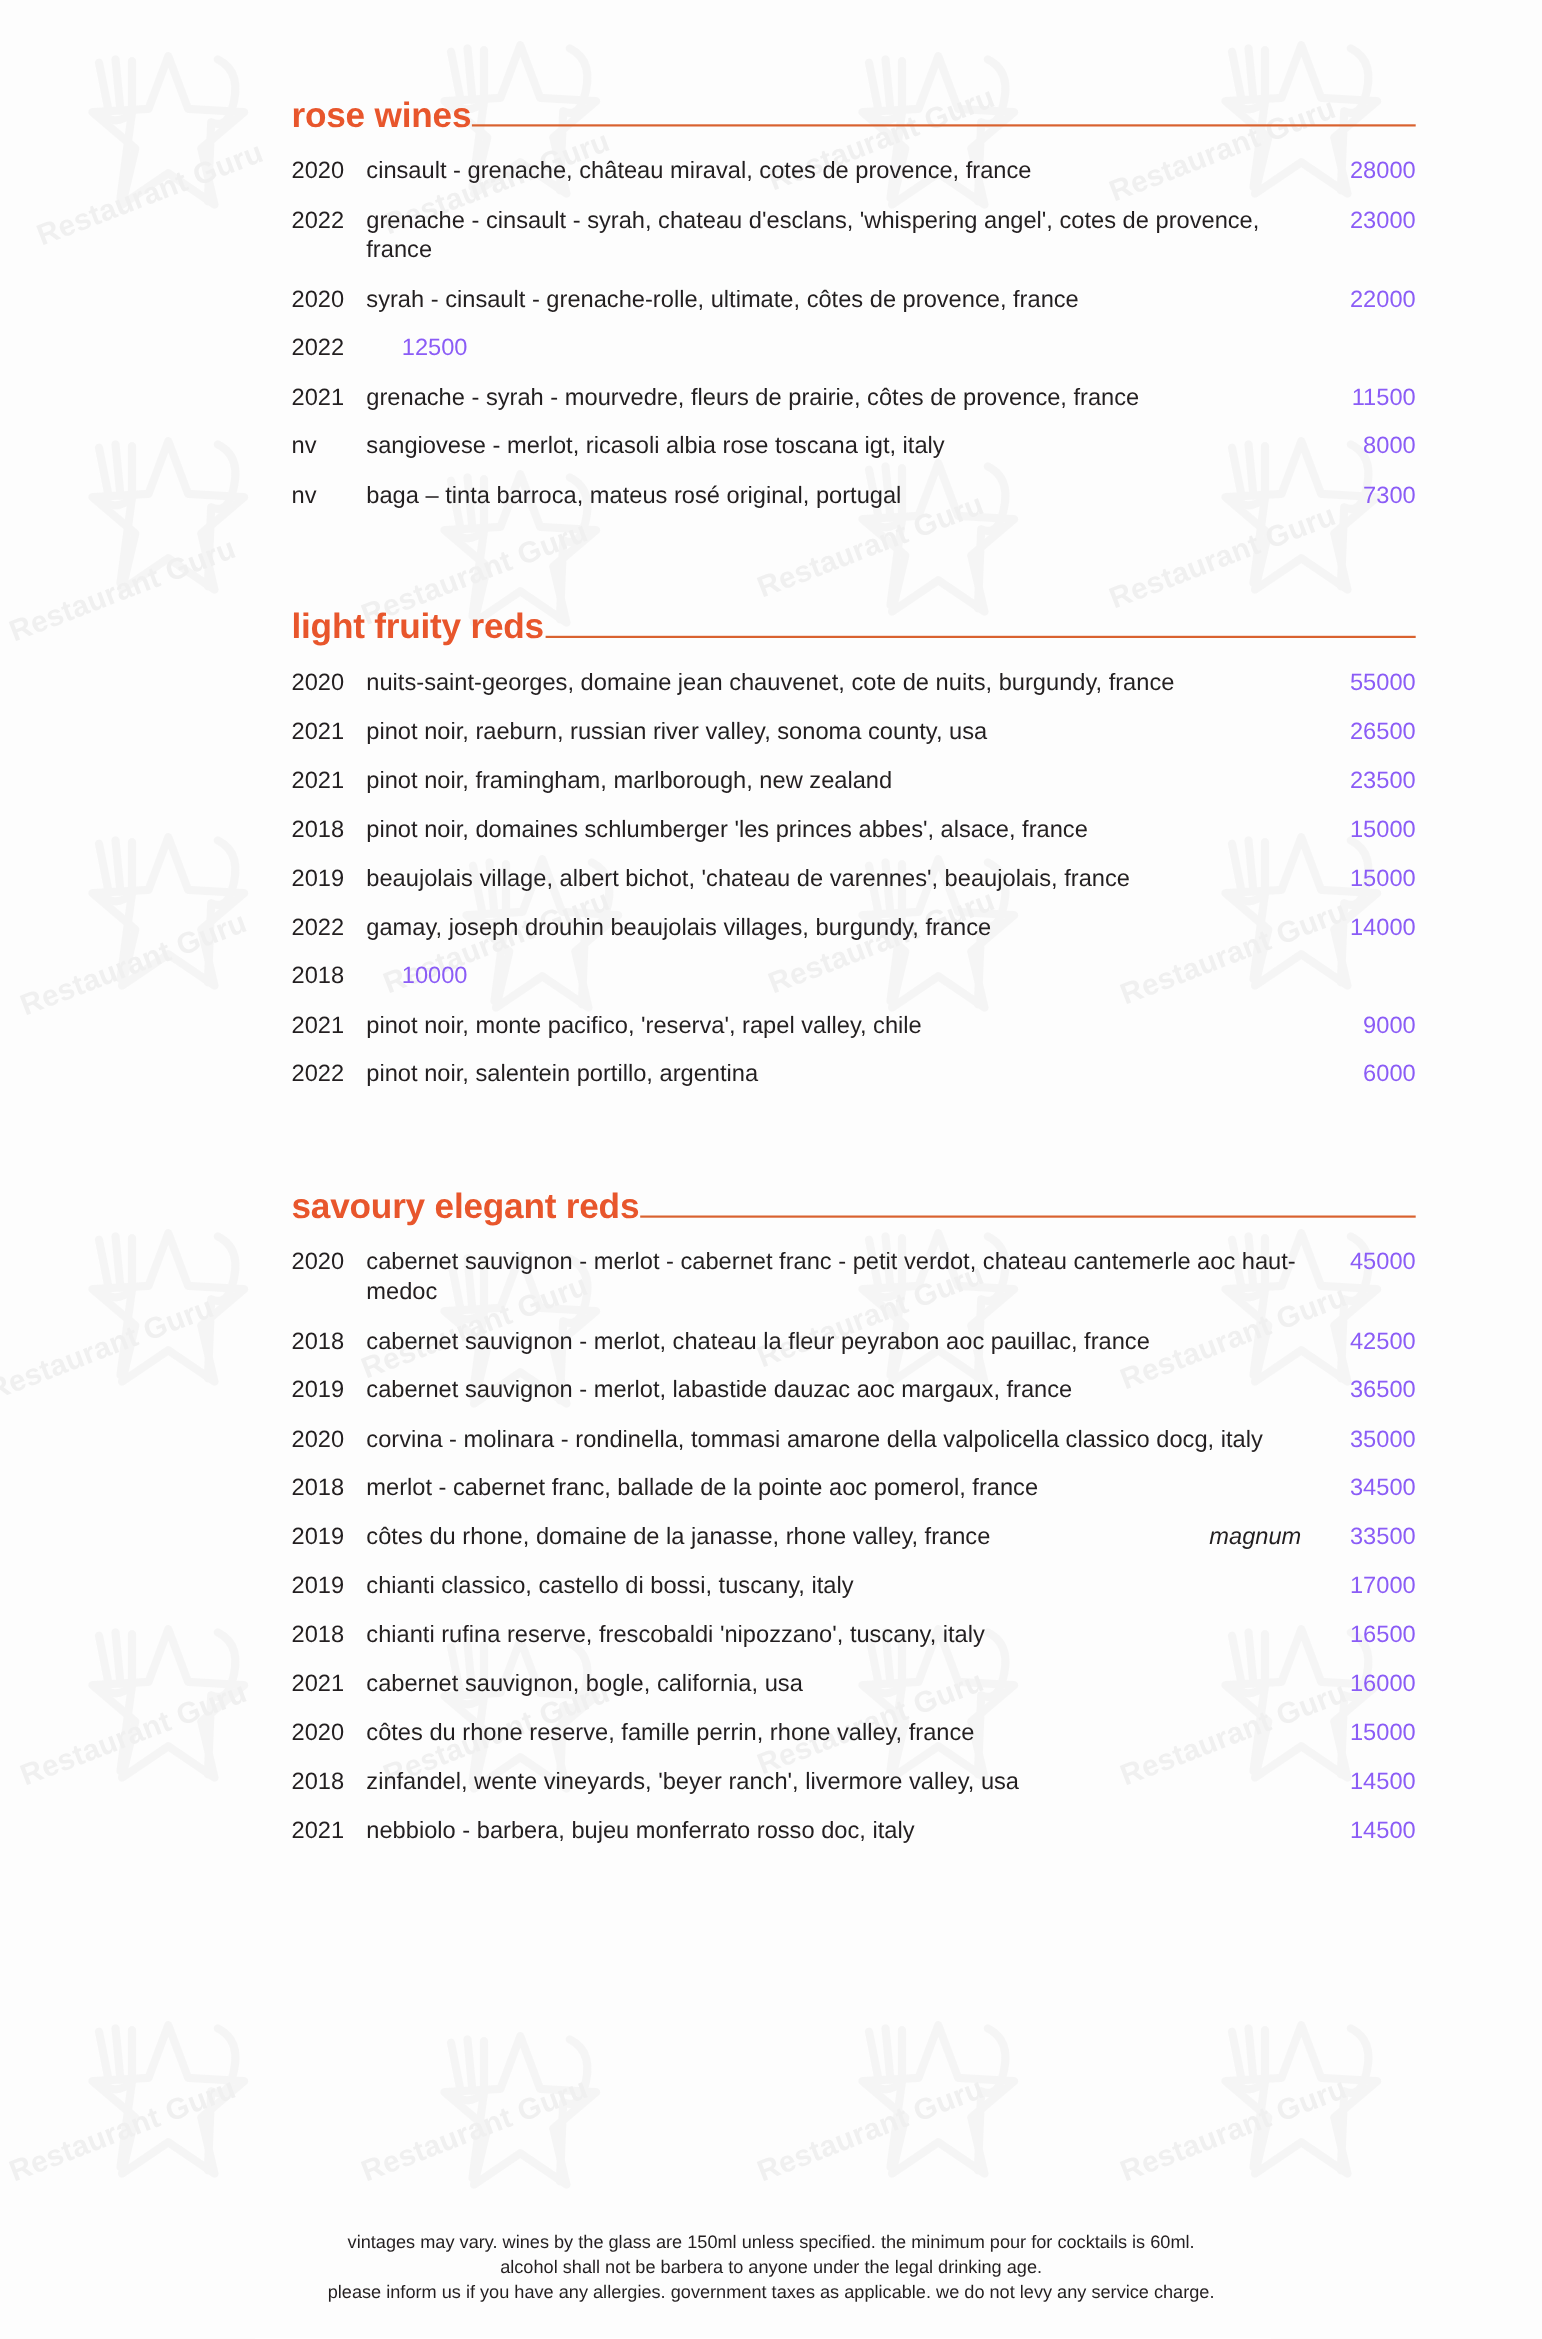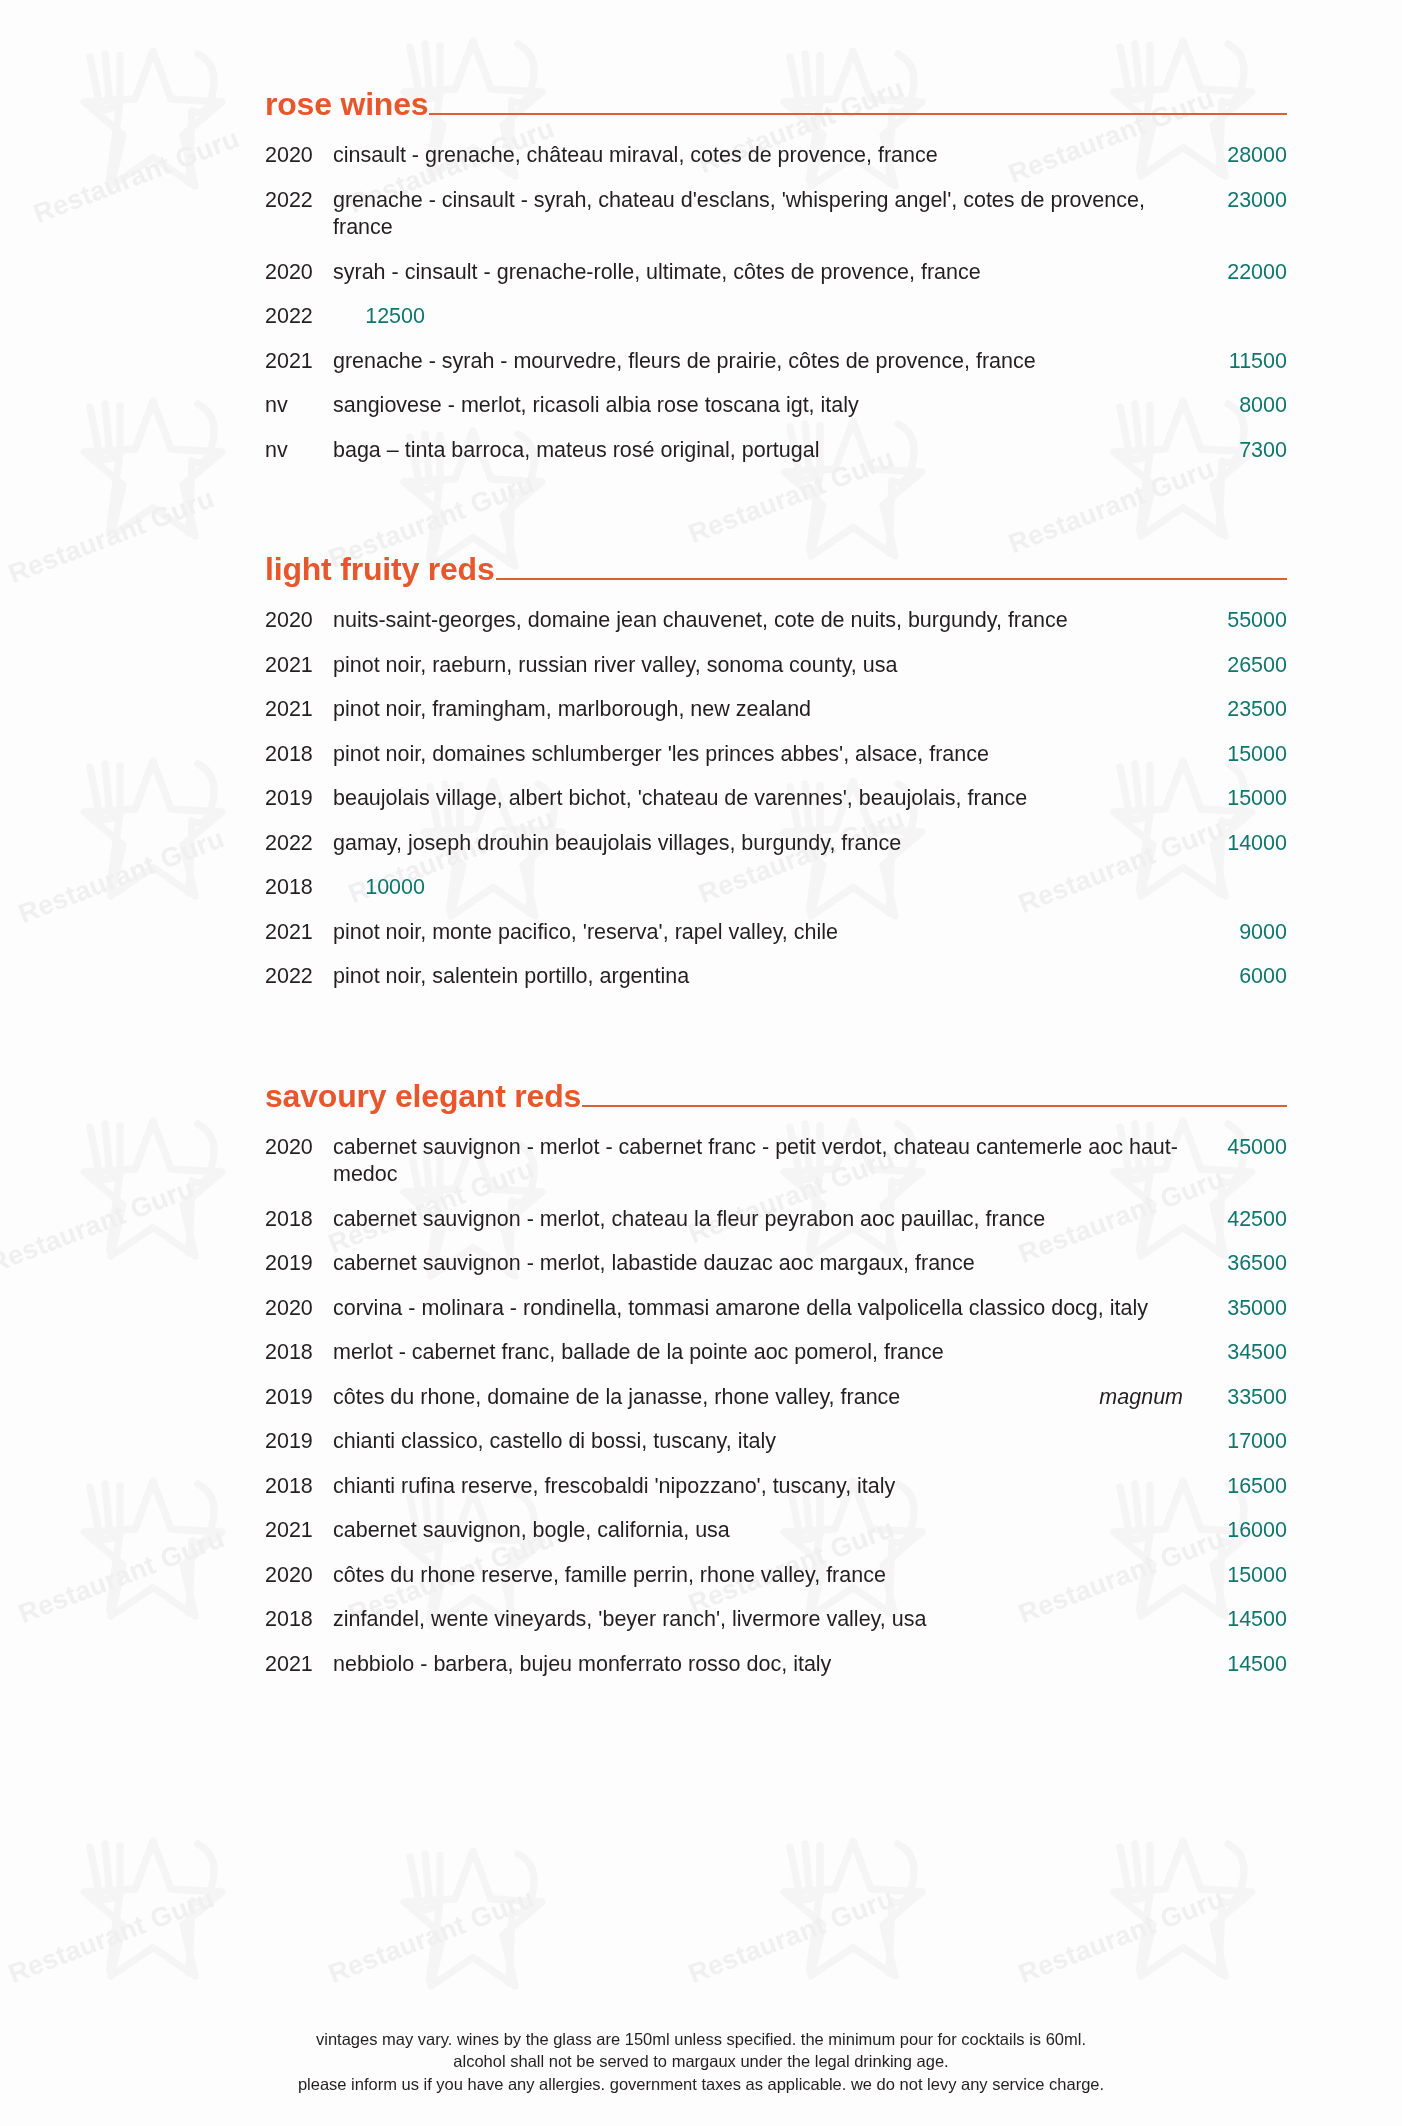--- a/index.html
+++ b/index.html
@@ -104,21 +104,21 @@
     font-style: italic;
     color: #231f20;
     padding-right: 12px;
     white-space: nowrap;
     margin-left: 42px;
   }
   .item-price {
     flex: 0 0 92px;
     width: 92px;
     text-align: right;
-    color: #0f766e;
+    color: #8b5cf6;
     white-space: nowrap;
   }
 
   .gap-after-section { height: 72px; }
 
   .footer {
     position: absolute;
     left: 0;
     right: 0;
     top: 2028px;
@@ -567,17 +567,17 @@
               <div class="item-desc">nebbiolo - barbera, bujeu monferrato rosso doc, italy</div>
               <div class="item-price">14500</div>
             </div>
           </div>
         </div>
       </div>
   </div>
 
   <div class="footer">
     <div>vintages may vary. wines by the glass are 150ml unless specified. the minimum pour for cocktails is 60ml.</div>
-    <div>alcohol shall not be served to margaux under the legal drinking age.</div>
+    <div>alcohol shall not be barbera to anyone under the legal drinking age.</div>
     <div>please inform us if you have any allergies. government taxes as applicable. we do not levy any service charge.</div>
   </div>
 
 </div>
 
 </body></html>

